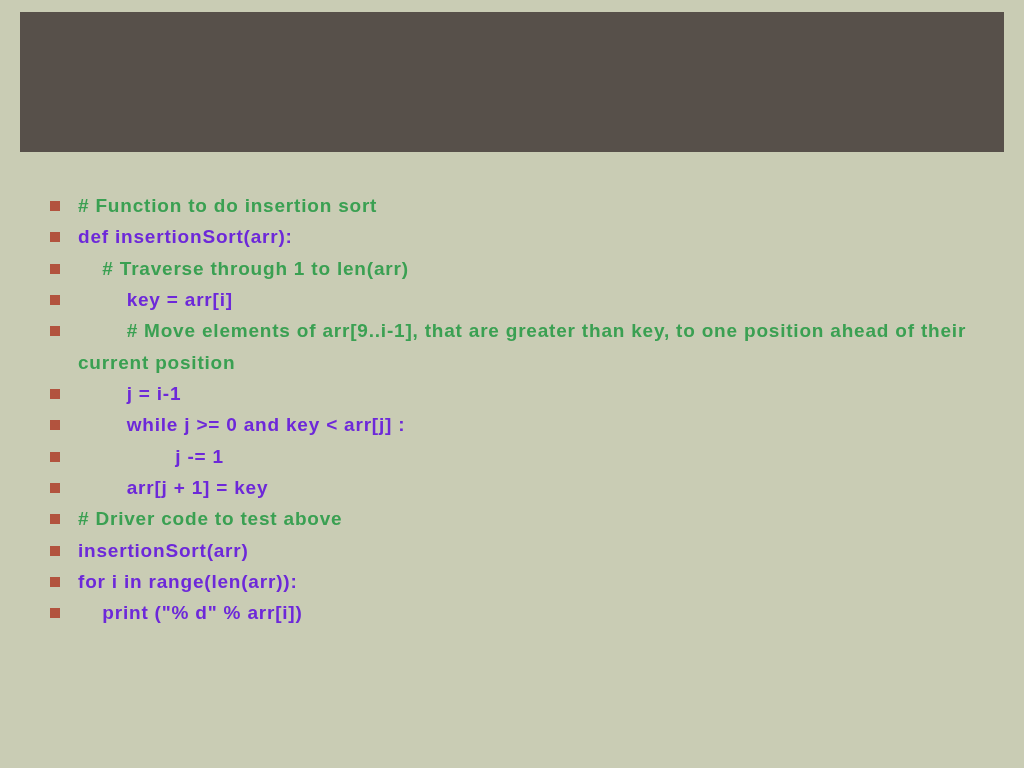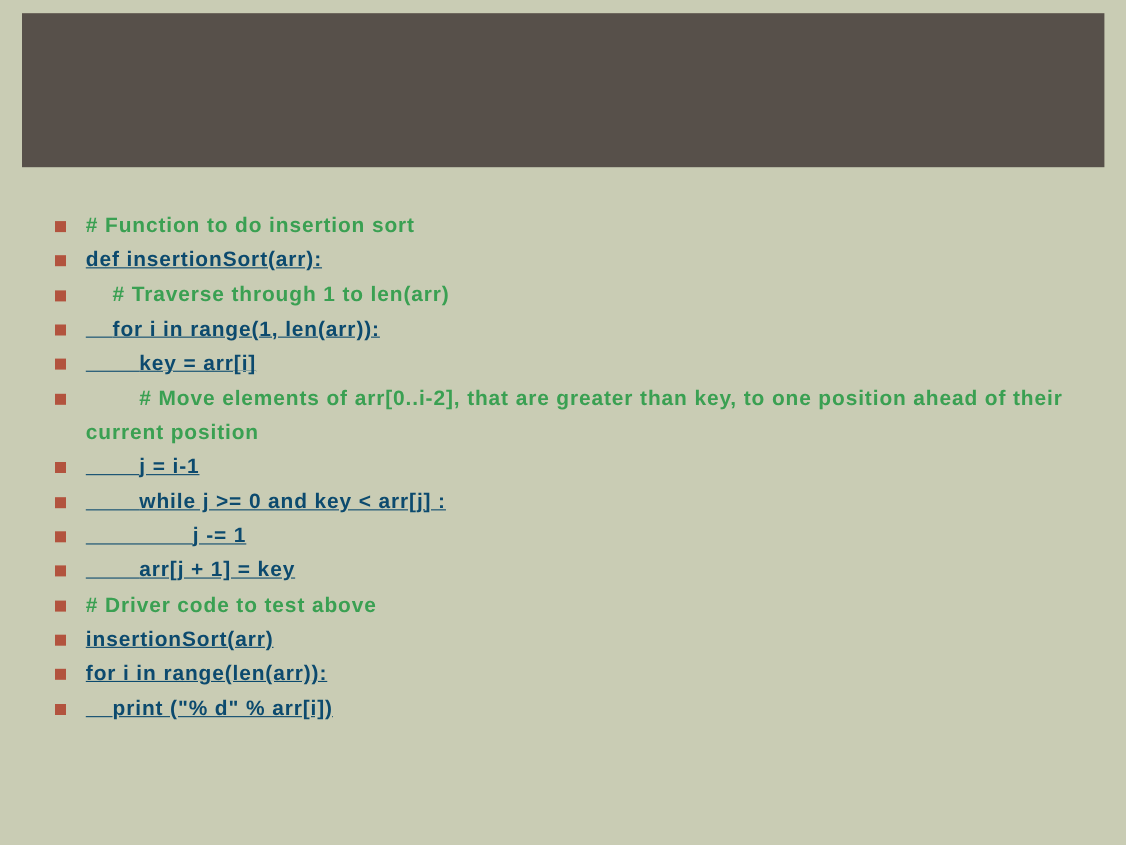--- a/index.html
+++ b/index.html
@@ -44,21 +44,21 @@
     height: 10px;
     background: #b2533e;
     margin-top: 11px;
     margin-right: 18px;
     flex-shrink: 0;
   }
   .text {
     white-space: pre-wrap;
   }
   .comment { color: #3aa052; }
-  .code { color: #0c4a6e; text-decoration: underline; }
+  .code { color: #6d28d9; }
 </style>
 </head>
 <body>
 
 <div class="slide">
   <div class="header-band"></div>
   <div class="content" id="content">
       <div class="line">
         <div class="bullet"></div>
         <div class="text comment"># Function to do insertion sort</div>
@@ -66,29 +66,25 @@
       <div class="line">
         <div class="bullet"></div>
         <div class="text code">def insertionSort(arr):</div>
       </div>
       <div class="line">
         <div class="bullet"></div>
         <div class="text comment">    # Traverse through 1 to len(arr)</div>
       </div>
       <div class="line">
         <div class="bullet"></div>
-        <div class="text code">    for i in range(1, len(arr)):</div>
-      </div>
-      <div class="line">
-        <div class="bullet"></div>
         <div class="text code">        key = arr[i]</div>
       </div>
       <div class="line">
         <div class="bullet"></div>
-        <div class="text comment">        # Move elements of arr[0..i-2], that are greater than key, to one position ahead of their current position</div>
+        <div class="text comment">        # Move elements of arr[9..i-1], that are greater than key, to one position ahead of their current position</div>
       </div>
       <div class="line">
         <div class="bullet"></div>
         <div class="text code">        j = i-1</div>
       </div>
       <div class="line">
         <div class="bullet"></div>
         <div class="text code">        while j &gt;= 0 and key &lt; arr[j] :</div>
       </div>
       <div class="line">

